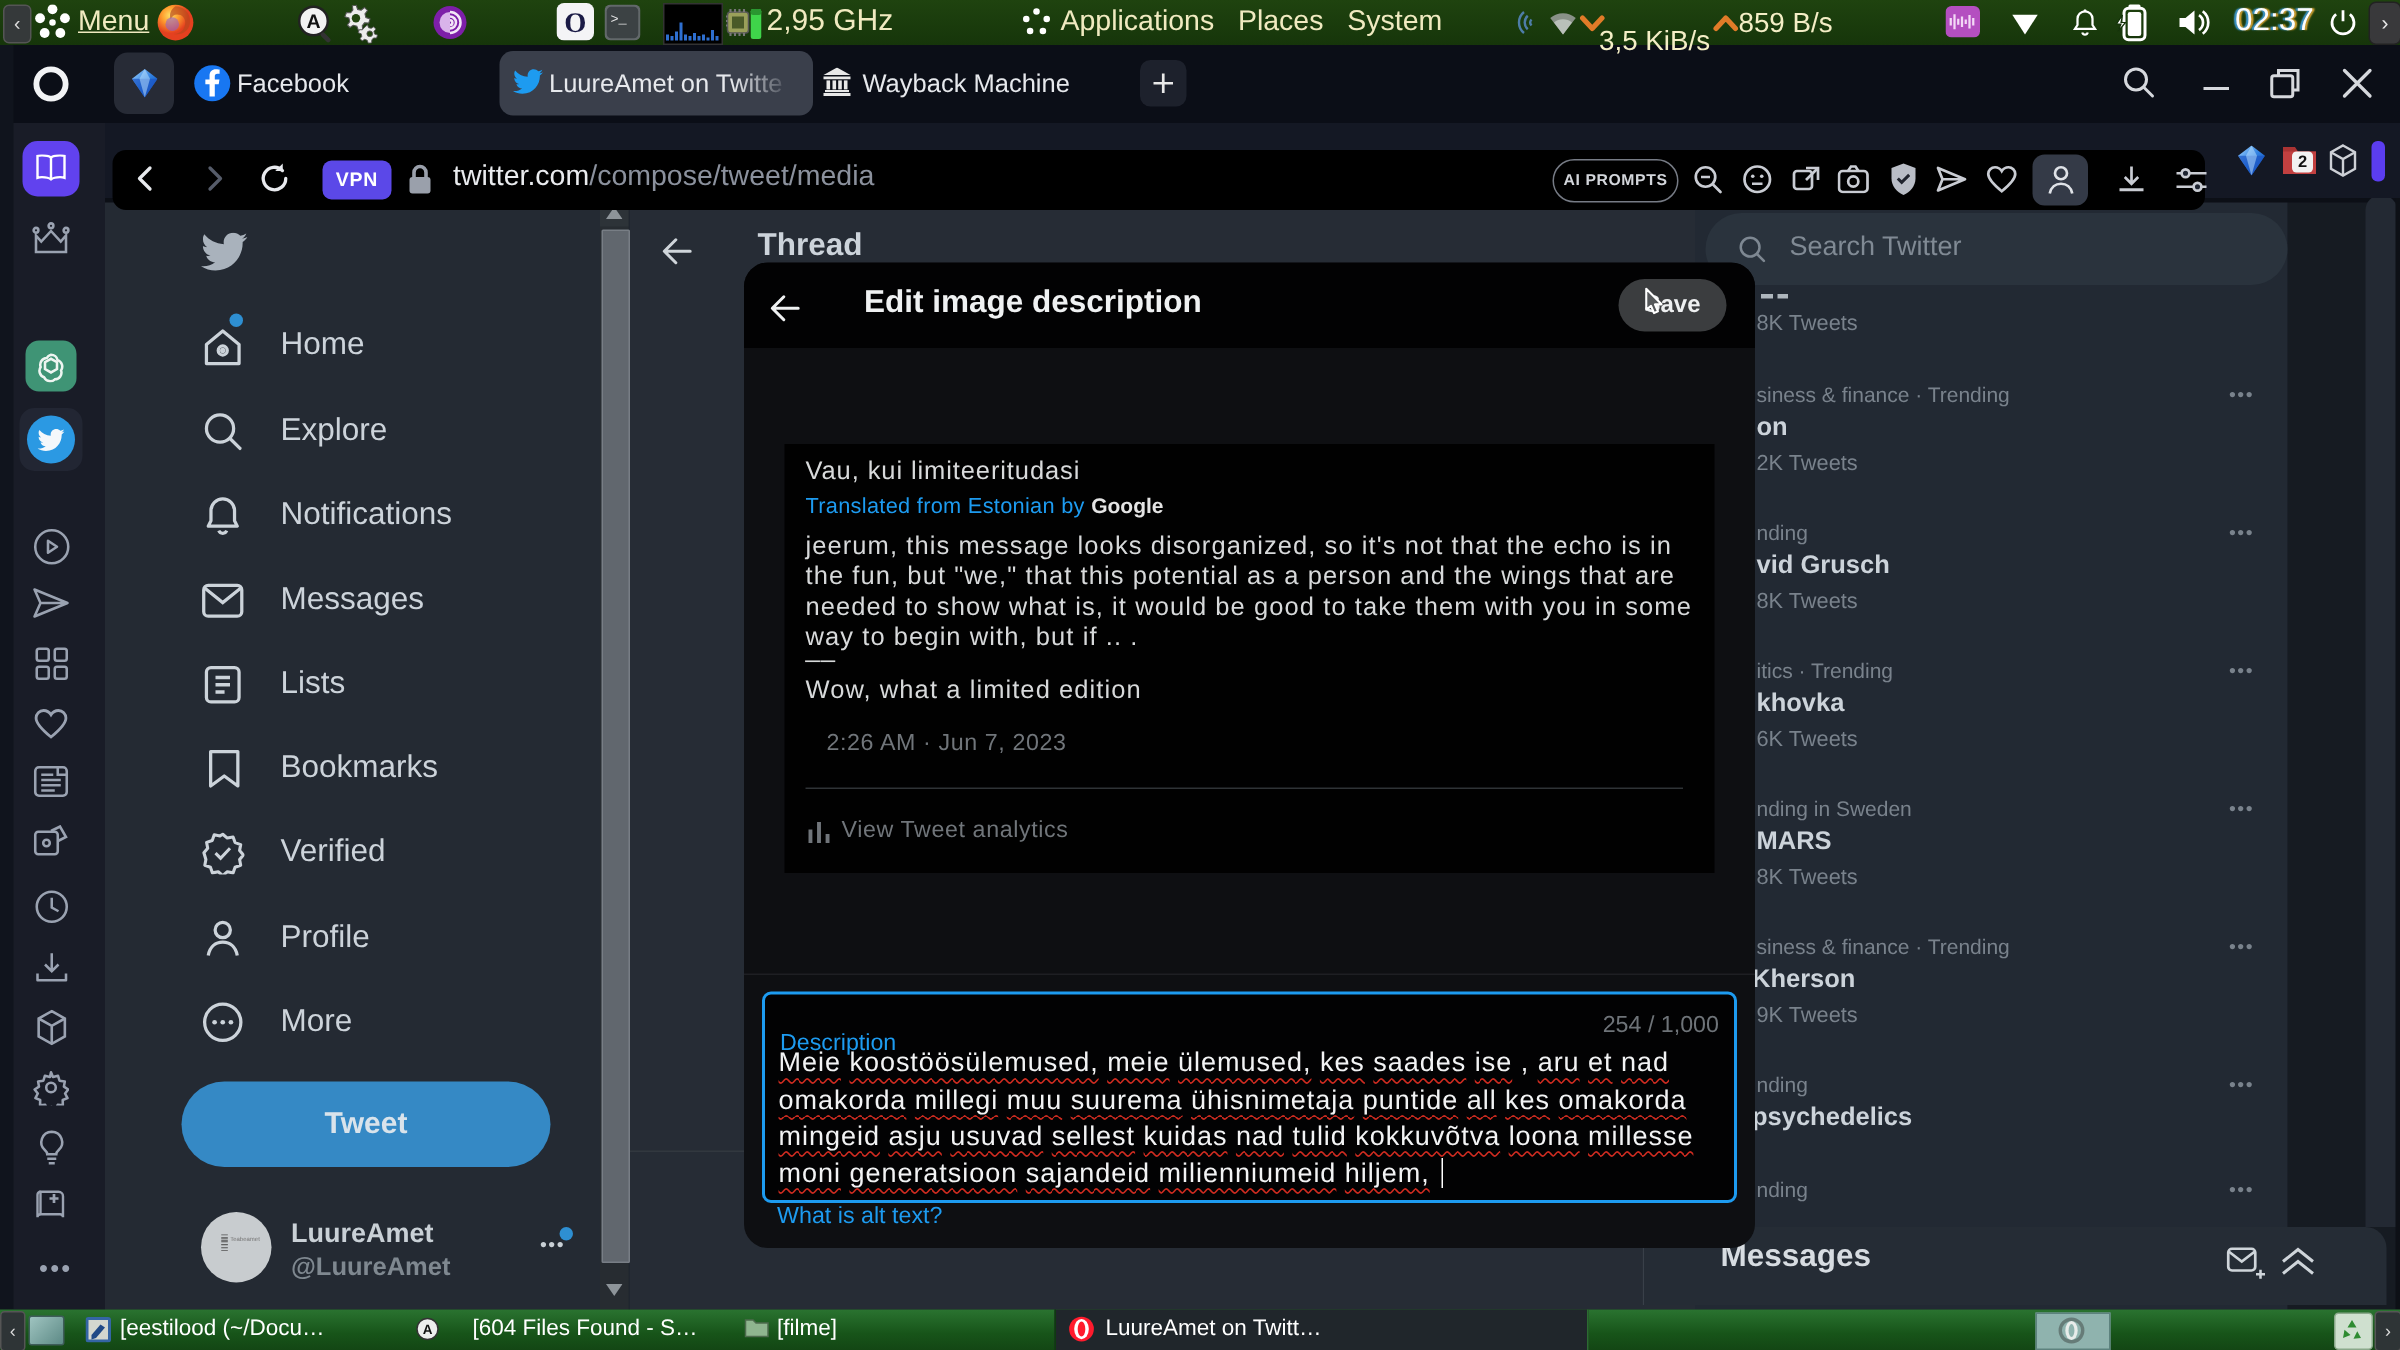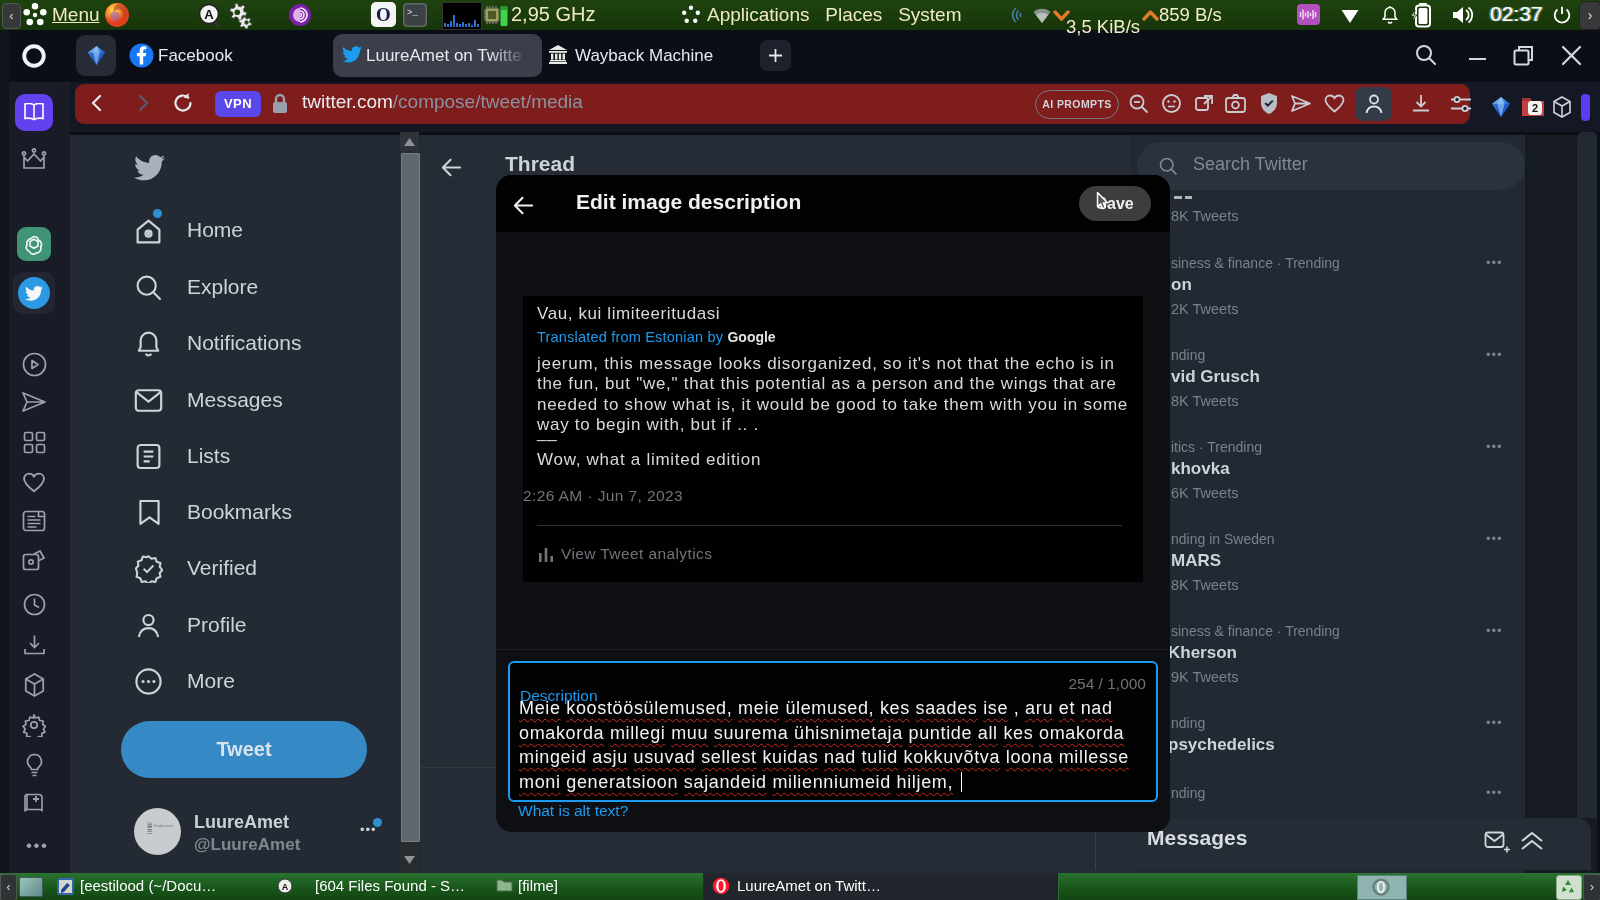--- a/index.html
+++ b/index.html
@@ -8,21 +8,21 @@
   .ic{display:block;}
   
   #toppanel{left:0;top:0;width:1600px;height:30px;background:linear-gradient(#1f430f,#16350a);color:#efe8c2;}
   .ptxt{font-size:17px;color:#f0eac0;}
   
   #taskbar{left:0;top:873px;width:1600px;height:27px;background:linear-gradient(#2a7330,#175419 60%,#134614);}
   .ttxt{font-size:15px;color:#fff;white-space:nowrap;overflow:hidden;}
   
   #tabstrip{left:0;top:30px;width:1600px;height:52px;background:#0b0e17;}
   #toolbar{left:0;top:82px;width:1600px;height:50px;background:#141824;}
-  #urlfield{left:75px;top:84px;width:1395px;height:40px;background:#7f1d1d;border-radius:9px;}
+  #urlfield{left:75px;top:100px;width:1395px;height:40px;background:#000000;border-radius:9px;}
   #sidebar{left:0;top:82px;width:70px;height:791px;background:#191c27;}
   .tabtxt{font-size:16px;color:#e6e8ec;white-space:nowrap;}
   
   #page{left:70px;top:132px;width:1530px;height:741px;background:#20262f;}
   .navtxt{font-size:21px;color:#ccd3da;}
   
   #modal{left:496px;top:175px;width:674px;height:657px;background:#0e0f12;border-radius:16px;overflow:hidden;}
   #mhead{left:0;top:0;width:674px;height:57px;background:#020203;}
   #mimg{left:27px;top:121px;width:620px;height:286px;background:#010101;}
   .twt{color:#d7d9da;font-size:17px;line-height:20.4px;letter-spacing:0.72px;}
@@ -442,21 +442,21 @@
         <path d="M11 4l-8 8 8 8M3.5 12H21" fill="none" stroke="#eff1f2" stroke-width="2.1" stroke-linecap="round" stroke-linejoin="round"></path>
       </svg>
  <div class="a" style="left:80px;top:15px;font-size:21px;font-weight:bold;color:#eff1f2;">Edit image description</div>
  <div class="a" style="left:583px;top:11px;width:72px;height:35px;background:#3b3d3f;border-radius:18px;text-align:center;line-height:35px;color:#eef0f1;font-size:16px;font-weight:bold;">Save</div>
  <div class="a" id="mimg">
    <div class="a" style="left:14px;top:8px;font-size:17px;letter-spacing:0.6px;color:#d8dadb;">Vau, kui limiteeritudasi</div>
    <div class="a" style="left:14px;top:33px;font-size:14.5px;letter-spacing:0.2px;color:#1d9bf0;">Translated from Estonian by <span style="color:#e4e4e4;font-weight:bold;font-size:14px;letter-spacing:0;">Google</span></div>
    <div class="a twt" style="left:14px;top:58px;white-space:nowrap;">jeerum, this message looks disorganized, so it's not that the echo is in<br>the fun, but "we," that this potential as a person and the wings that are<br>needed to show what is, it would be good to take them with you in some<br>way to begin with, but if .. .</div>
    <div class="a twt" style="left:14px;top:127px;">__</div>
    <div class="a twt" style="left:14px;top:154px;">Wow, what a limited edition</div>
-   <div class="a" style="left:0;top:191px;font-size:15.5px;letter-spacing:0.4px;color:#70757a;">2:26 AM · Jun 7, 2023</div>
+   <div class="a" style="left:28px;top:191px;font-size:15.5px;letter-spacing:0.4px;color:#70757a;">2:26 AM · Jun 7, 2023</div>
    <div class="a" style="left:14px;top:229px;width:585px;height:1px;background:#2f3336;"></div>
    <svg class="a ic" style="left:15px;top:251px;" width="16" height="16" viewBox="0 0 16 16">
           <g fill="#70757a">
             <rect x="1" y="6" width="2.6" height="9"></rect>
             <rect x="6.7" y="1" width="2.6" height="14"></rect>
             <rect x="12.4" y="9" width="2.6" height="6"></rect>
           </g>
         </svg>
    <div class="a" style="left:38px;top:249px;font-size:15.5px;letter-spacing:0.4px;color:#70757a;">View Tweet analytics</div>
  </div>

